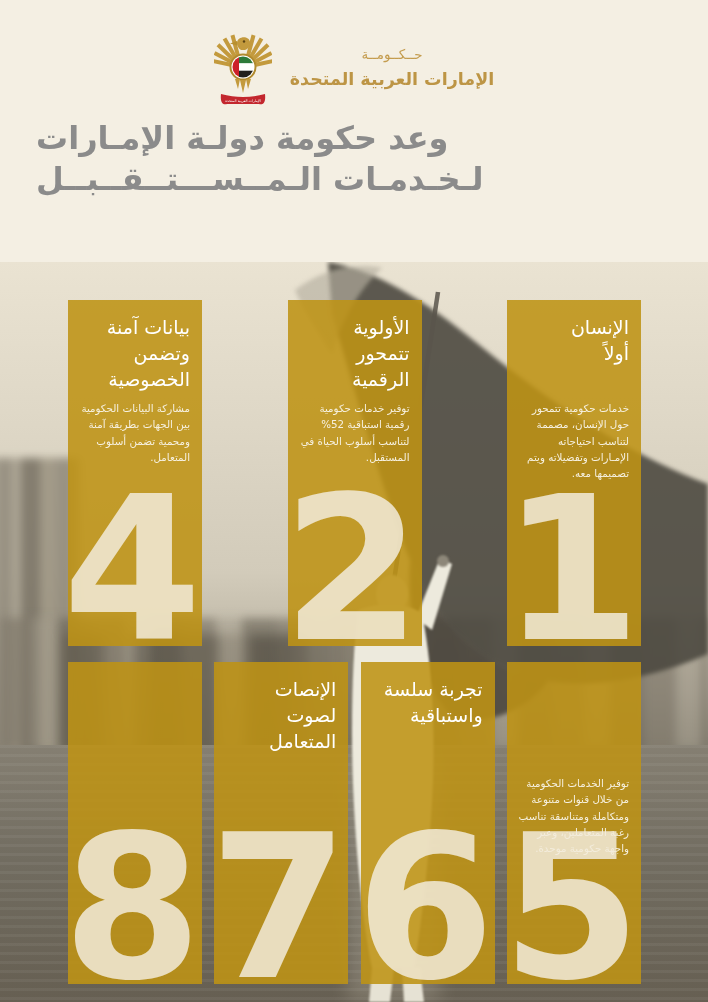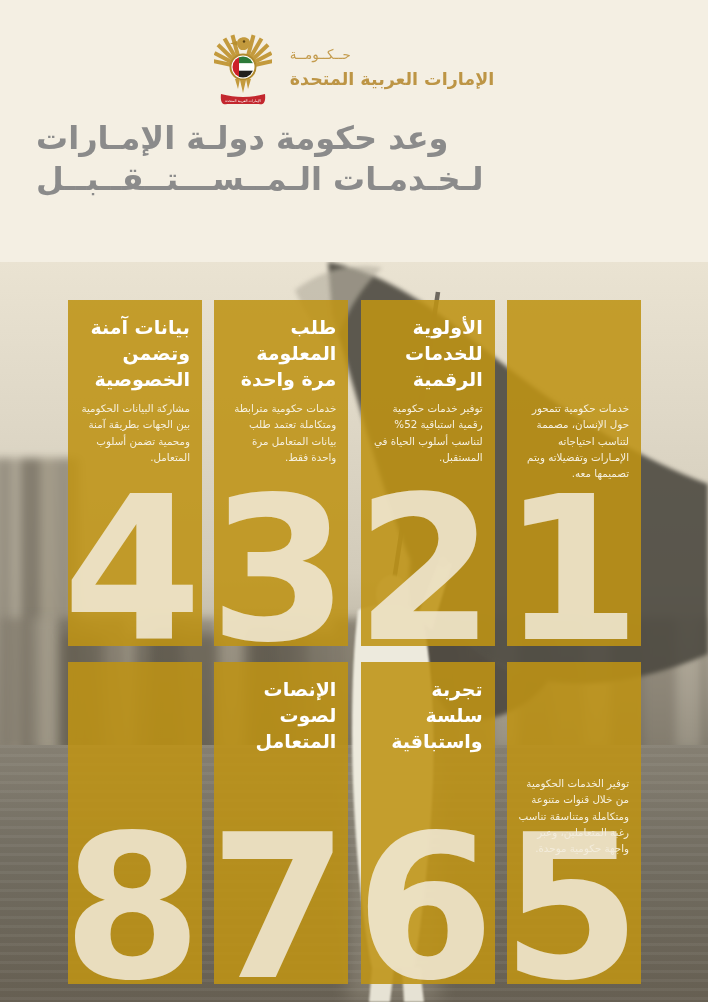--- a/index.html
+++ b/index.html
@@ -7,21 +7,21 @@
     width:708px;height:1002px;position:relative;overflow:hidden;
     background:#f4efe3;
     font-family:"DejaVu Sans",sans-serif;
   }
   
   .logo-row{
     position:absolute;top:27px;left:0;right:0;
     display:flex;justify-content:center;align-items:center;gap:18px;direction:ltr;
   }
   .emblem{width:58px;height:80px;flex:0 0 auto;}
-  .logo-text{direction:rtl;text-align:left;}
+  .logo-text{direction:rtl;text-align:center;}
   .logo-small{font-size:13.5px;color:#c49c4e;margin-bottom:7px;}
   .logo-main{font-size:17.5px;font-weight:bold;color:#bd9545;}
   .headline{
     position:absolute;top:118px;right:68px;left:36px;
     direction:rtl;text-align:left;
     color:#8b8b8b;font-weight:bold;font-size:32px;line-height:1.27;
   }
   
   .photo{
     position:absolute;top:262px;left:0;width:708px;height:740px;overflow:hidden;
@@ -59,21 +59,21 @@
   }
   .grid.top{top:300px;height:346px;}
   .grid.bottom{top:662px;height:322px;}
   .card{
     position:relative;width:134px;height:100%;
     background:rgba(190,147,21,0.88);
     overflow:hidden;direction:rtl;
   }
   .card-title{
     margin:15px 12px 0 8px;
-    color:#ffffff;font-weight:bold;font-size:19px;line-height:1.36;
+    color:#ffffff;font-weight:normal;font-size:19px;line-height:1.36;
     text-align:right;white-space:pre-line;
   }
   .card-body{
     position:absolute;right:12px;left:10px;
     color:#f6f0df;font-size:10.3px;line-height:1.58;text-align:right;
   }
   .grid.top .card-body{top:100px;}
   .grid.bottom .card-body{top:113px;}
   .card-number{
     position:absolute;bottom:2px;left:0;right:0;height:148px;line-height:148px;
@@ -180,36 +180,31 @@
       <path d="M416,356 L440,296 L452,302 L432,368 Z" fill="#edeadd"></path>
       <circle cx="443" cy="299" r="6" fill="#8d8779"></circle>
       <path d="M372,706 L369,740 L390,740 L394,706 Z" fill="#e6e2d4"></path>
       <path d="M402,706 L404,740 L424,740 L420,706 Z" fill="#e6e2d4"></path>
     </g>
   </svg>
 </div>
 
 <div class="grid top">
   <div class="card">
+    <div class="card-title">الإنسان
+أولاً</div>
     <div class="card-body">خدمات حكومية تتمحور حول الإنسان، مصممة لتناسب احتياجاته الإمـارات وتفضيلاته ويتم تصميمها معه.</div>
     <div class="card-number">1</div>
   </div>
   <div class="card">
     <div class="card-title">الأولوية
-للخدمات
+تتمحور
 الرقمية</div>
     <div class="card-body">توفير خدمات حكومية رقمية استباقية 52% لتناسب أسلوب الحياة في المستقبل.</div>
     <div class="card-number">2</div>
-  </div>
-  <div class="card">
-    <div class="card-title">طلب
-المعلومة
-مرة واحدة</div>
-    <div class="card-body">خدمات حكومية مترابطة ومتكاملة تعتمد طلب بيانات المتعامل مرة واحدة فقط.</div>
-    <div class="card-number">3</div>
   </div>
   <div class="card">
     <div class="card-title">بيانات آمنة
 وتضمن
 الخصوصية</div>
     <div class="card-body">مشاركة البيانات الحكومية بين الجهات بطريقة آمنة ومحمية تضمن أسلوب المتعامل.</div>
     <div class="card-number">4</div>
   </div>
 </div>
 

